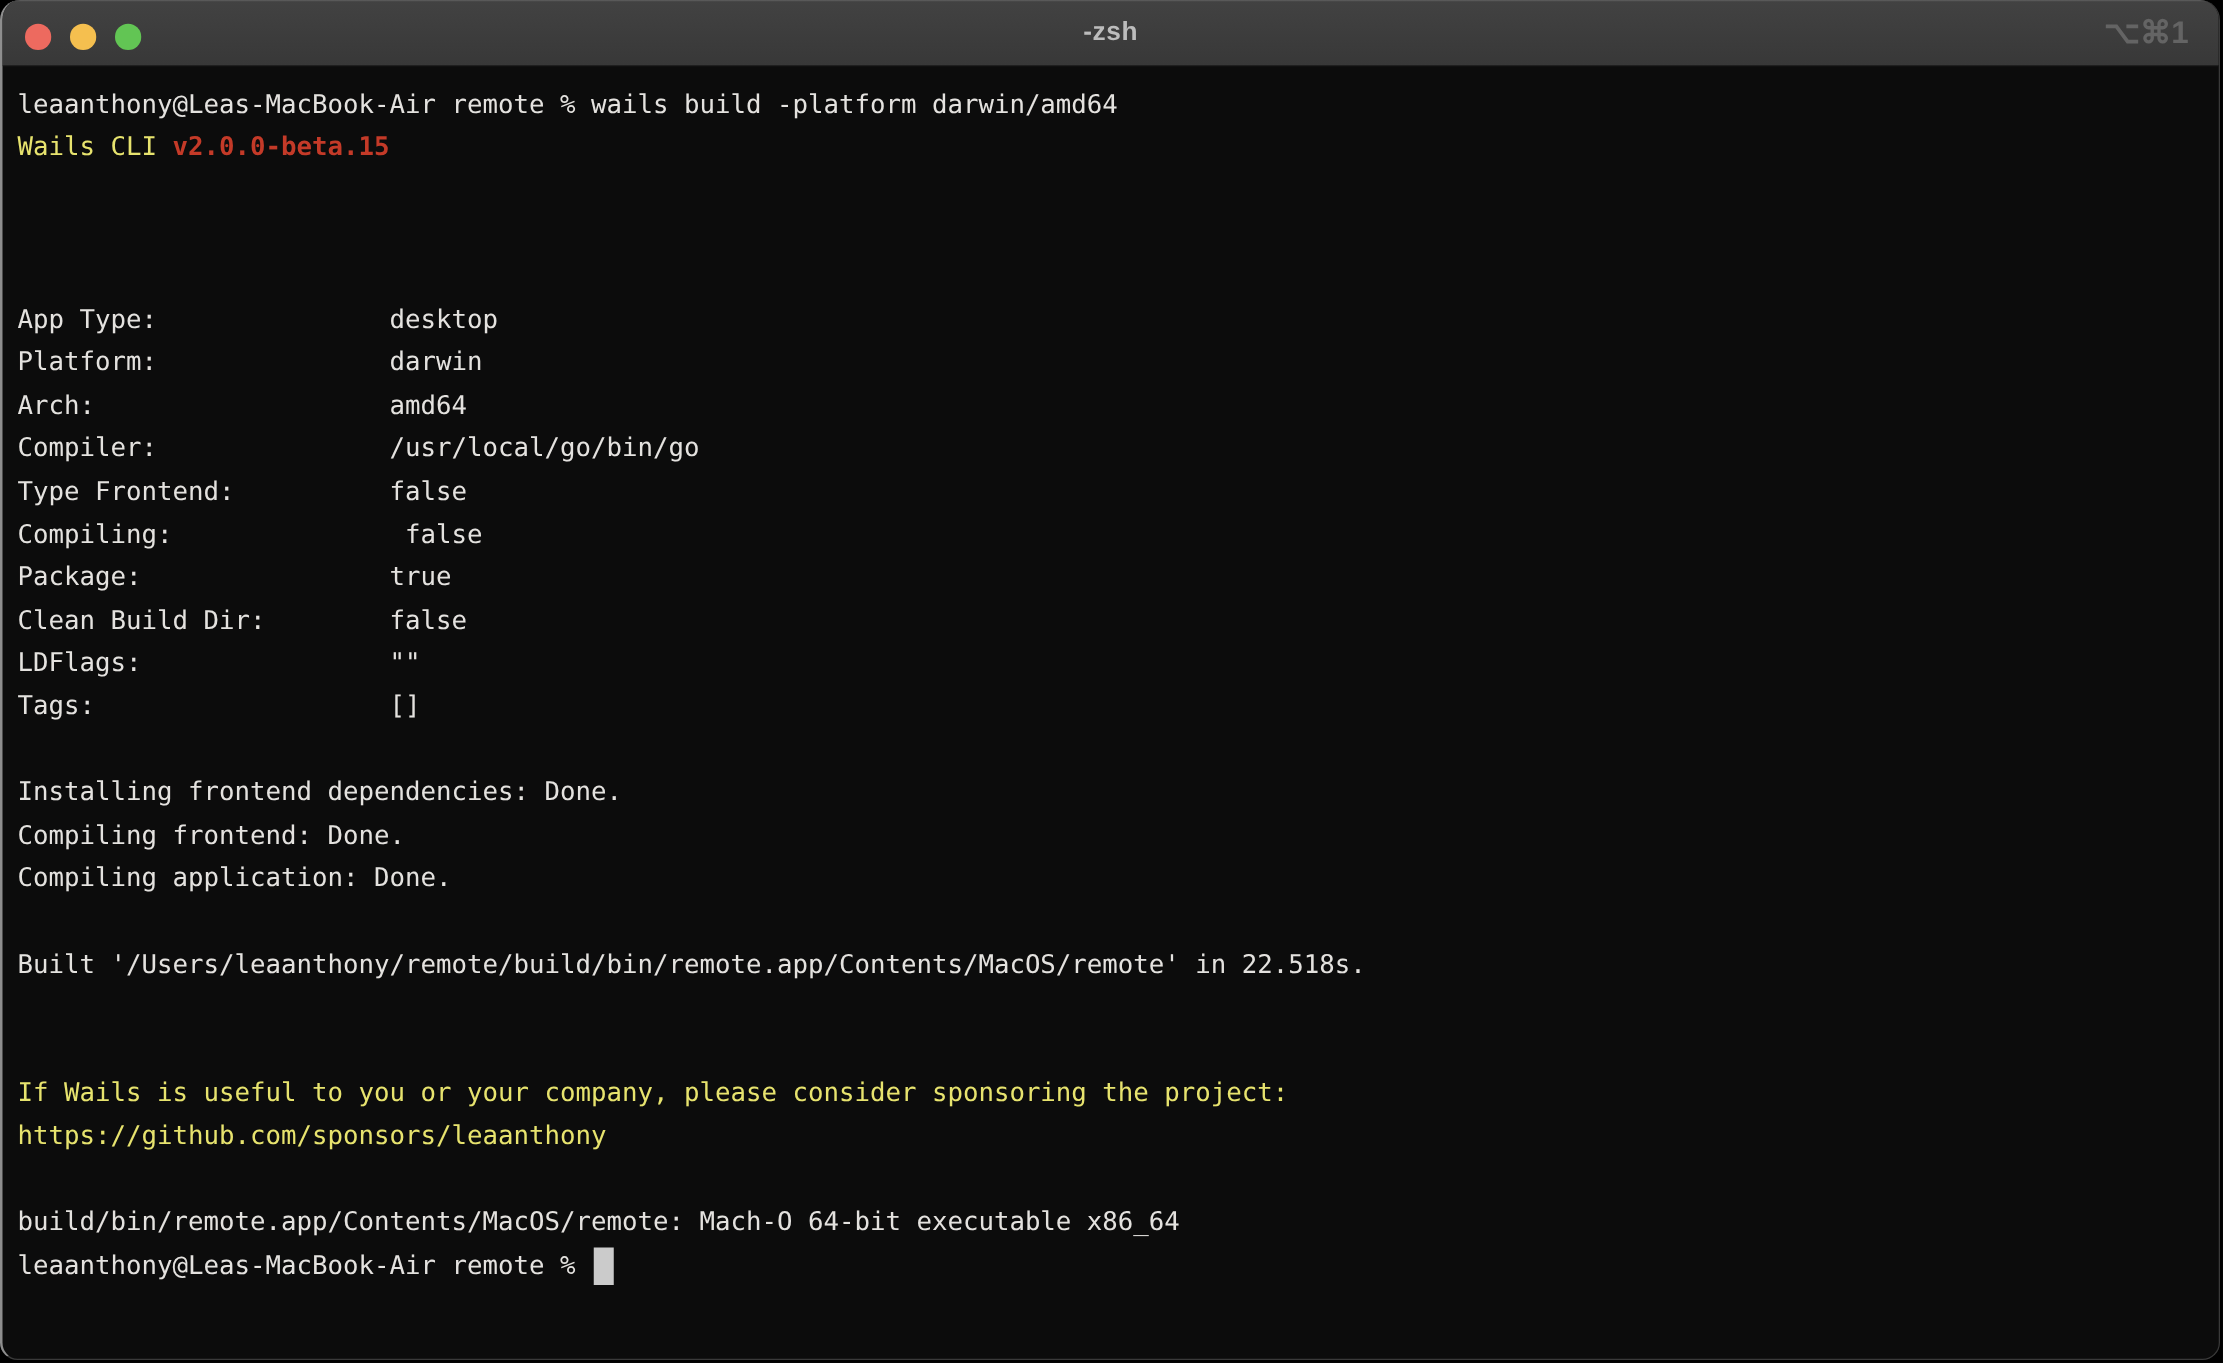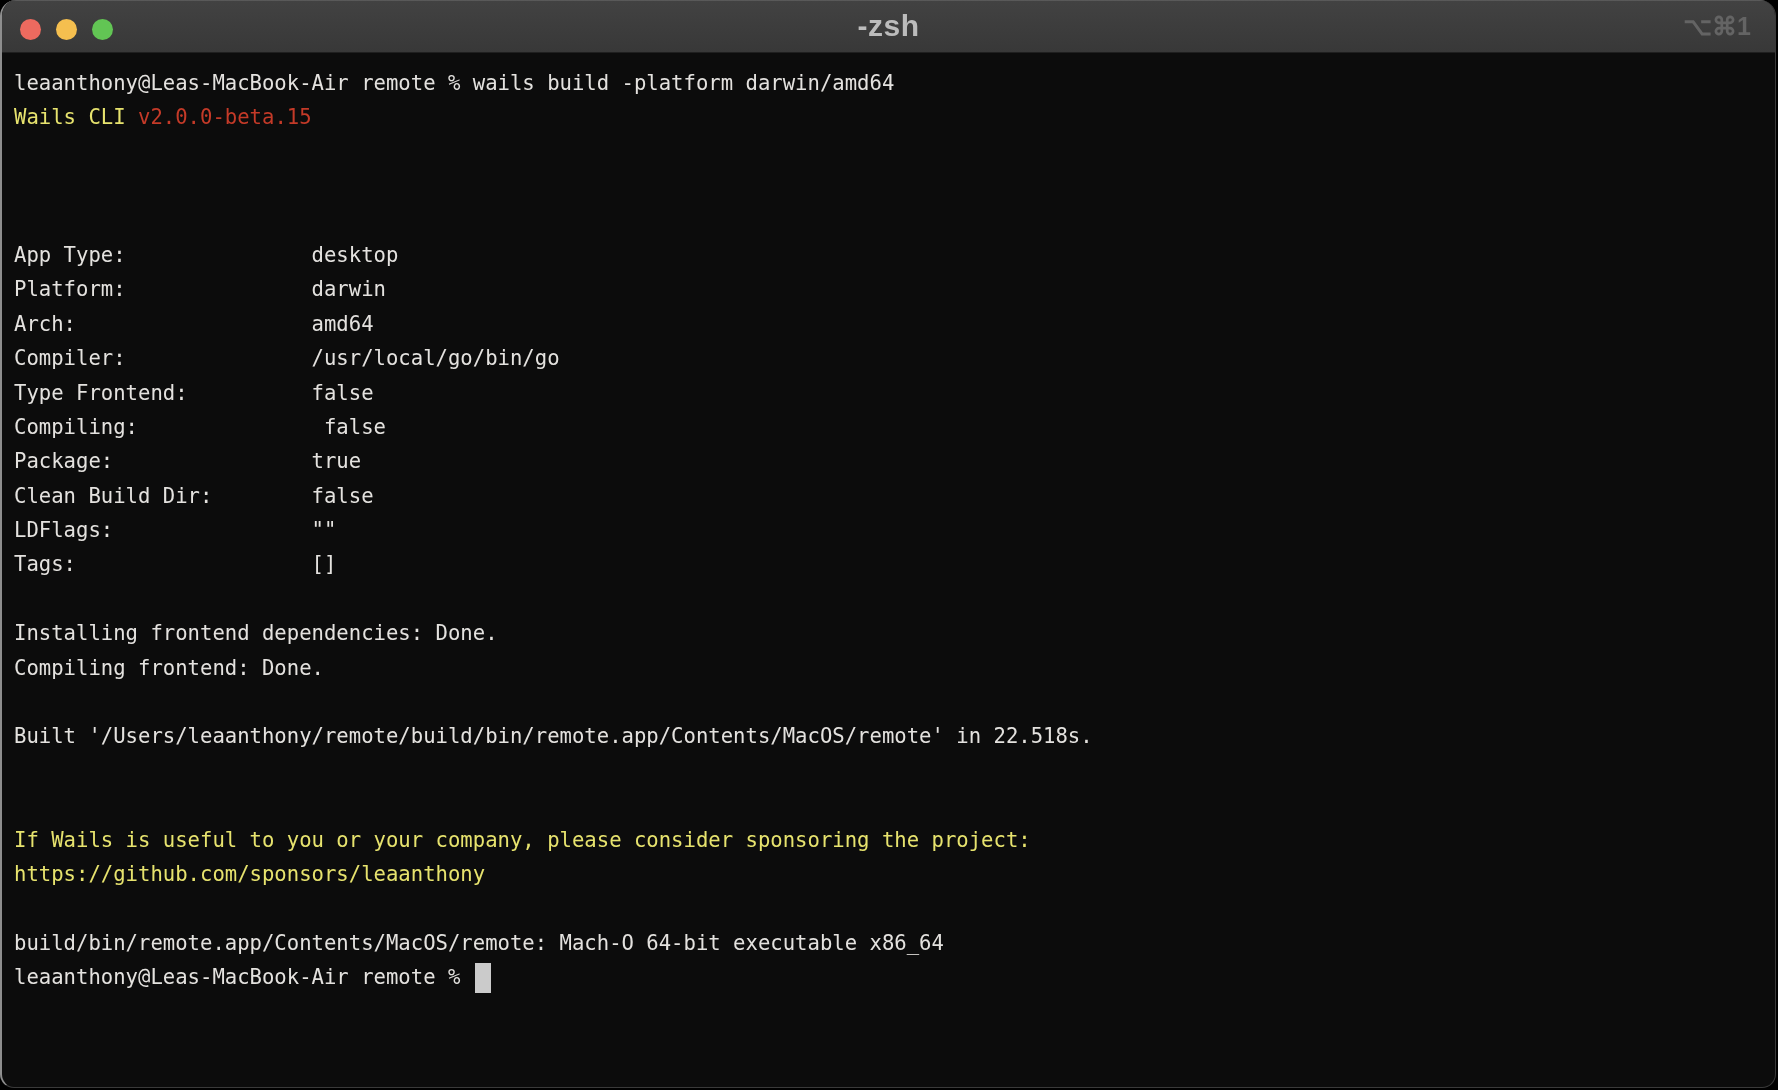--- a/index.html
+++ b/index.html
@@ -20,38 +20,38 @@
     position:relative;height:52px;
     background:linear-gradient(#424242,#383838);
     border-bottom:1px solid #1f1f1f;
     box-shadow:inset 0 1px 0 rgba(255,255,255,0.12);
   }
   .traffic{position:absolute;left:18px;top:19px;display:flex;gap:15px;}
   .light{width:21px;height:21px;border-radius:50%;}
   .win-title{
     position:absolute;left:0;right:0;top:0;height:52px;
     display:flex;align-items:center;justify-content:center;
-    font-size:30px;font-weight:bold;color:var(--title-fg,#bcbcbc);
+    font-size:21px;font-weight:bold;color:var(--title-fg,#bcbcbc);
     letter-spacing:0.5px;pointer-events:none;
   }
   .shortcut{
     position:absolute;right:24px;top:0;height:52px;
     display:flex;align-items:center;
     font-size:25px;font-weight:bold;color:var(--shortcut-fg,#646464);
   }
   .screen{
     padding:13px 0 0 12px;
     font-family:"DejaVu Sans Mono","Liberation Mono",monospace;
     font-size:20.6px;line-height:34.4px;
     color:var(--fg,#e4e2df);
   }
   .t-line{height:34.4px;white-space:pre;}
   .c-fg{color:var(--fg,#e4e2df);margin-top:24px;}
   .c-yellow{color:var(--yellow,#e7e36e);}
-  .c-red{color:var(--red,#c43a28);}
+  .c-red{color:var(--red,#c43a28);font-weight:bold;}
   .c-cursor{
     display:inline-block;width:0.8em;height:30px;
     background:var(--cursor,#cbcbcb);vertical-align:middle;
     margin-left:2px;
   }
 </style>
 </head>
 <body>
 
 <div class="window">
@@ -76,20 +76,21 @@
       <div class="t-line"><span class="c-fg">Compiler:               /usr/local/go/bin/go</span></div>
       <div class="t-line"><span class="c-fg">Type Frontend:          false</span></div>
       <div class="t-line"><span class="c-fg">Compiling:               false</span></div>
       <div class="t-line"><span class="c-fg">Package:                true</span></div>
       <div class="t-line"><span class="c-fg">Clean Build Dir:        false</span></div>
       <div class="t-line"><span class="c-fg">LDFlags:                ""</span></div>
       <div class="t-line"><span class="c-fg">Tags:                   []</span></div>
       <div class="t-line"></div>
       <div class="t-line"><span class="c-fg">Installing frontend dependencies: Done.</span></div>
       <div class="t-line"><span class="c-fg">Compiling frontend: Done.</span></div>
+      <div class="t-line"><span class="c-fg">Compiling application: Done.</span></div>
       <div class="t-line"></div>
       <div class="t-line"><span class="c-fg">Built '/Users/leaanthony/remote/build/bin/remote.app/Contents/MacOS/remote' in 22.518s.</span></div>
       <div class="t-line"></div>
       <div class="t-line"></div>
       <div class="t-line"><span class="c-yellow">If Wails is useful to you or your company, please consider sponsoring the project:</span></div>
       <div class="t-line"><span class="c-yellow">https://github.com/sponsors/leaanthony</span></div>
       <div class="t-line"></div>
       <div class="t-line"><span class="c-fg">build/bin/remote.app/Contents/MacOS/remote: Mach-O 64-bit executable x86_64</span></div>
       <div class="t-line"><span class="c-fg">leaanthony@Leas-MacBook-Air remote % </span><span class="c-cursor"></span></div>
     </div>

